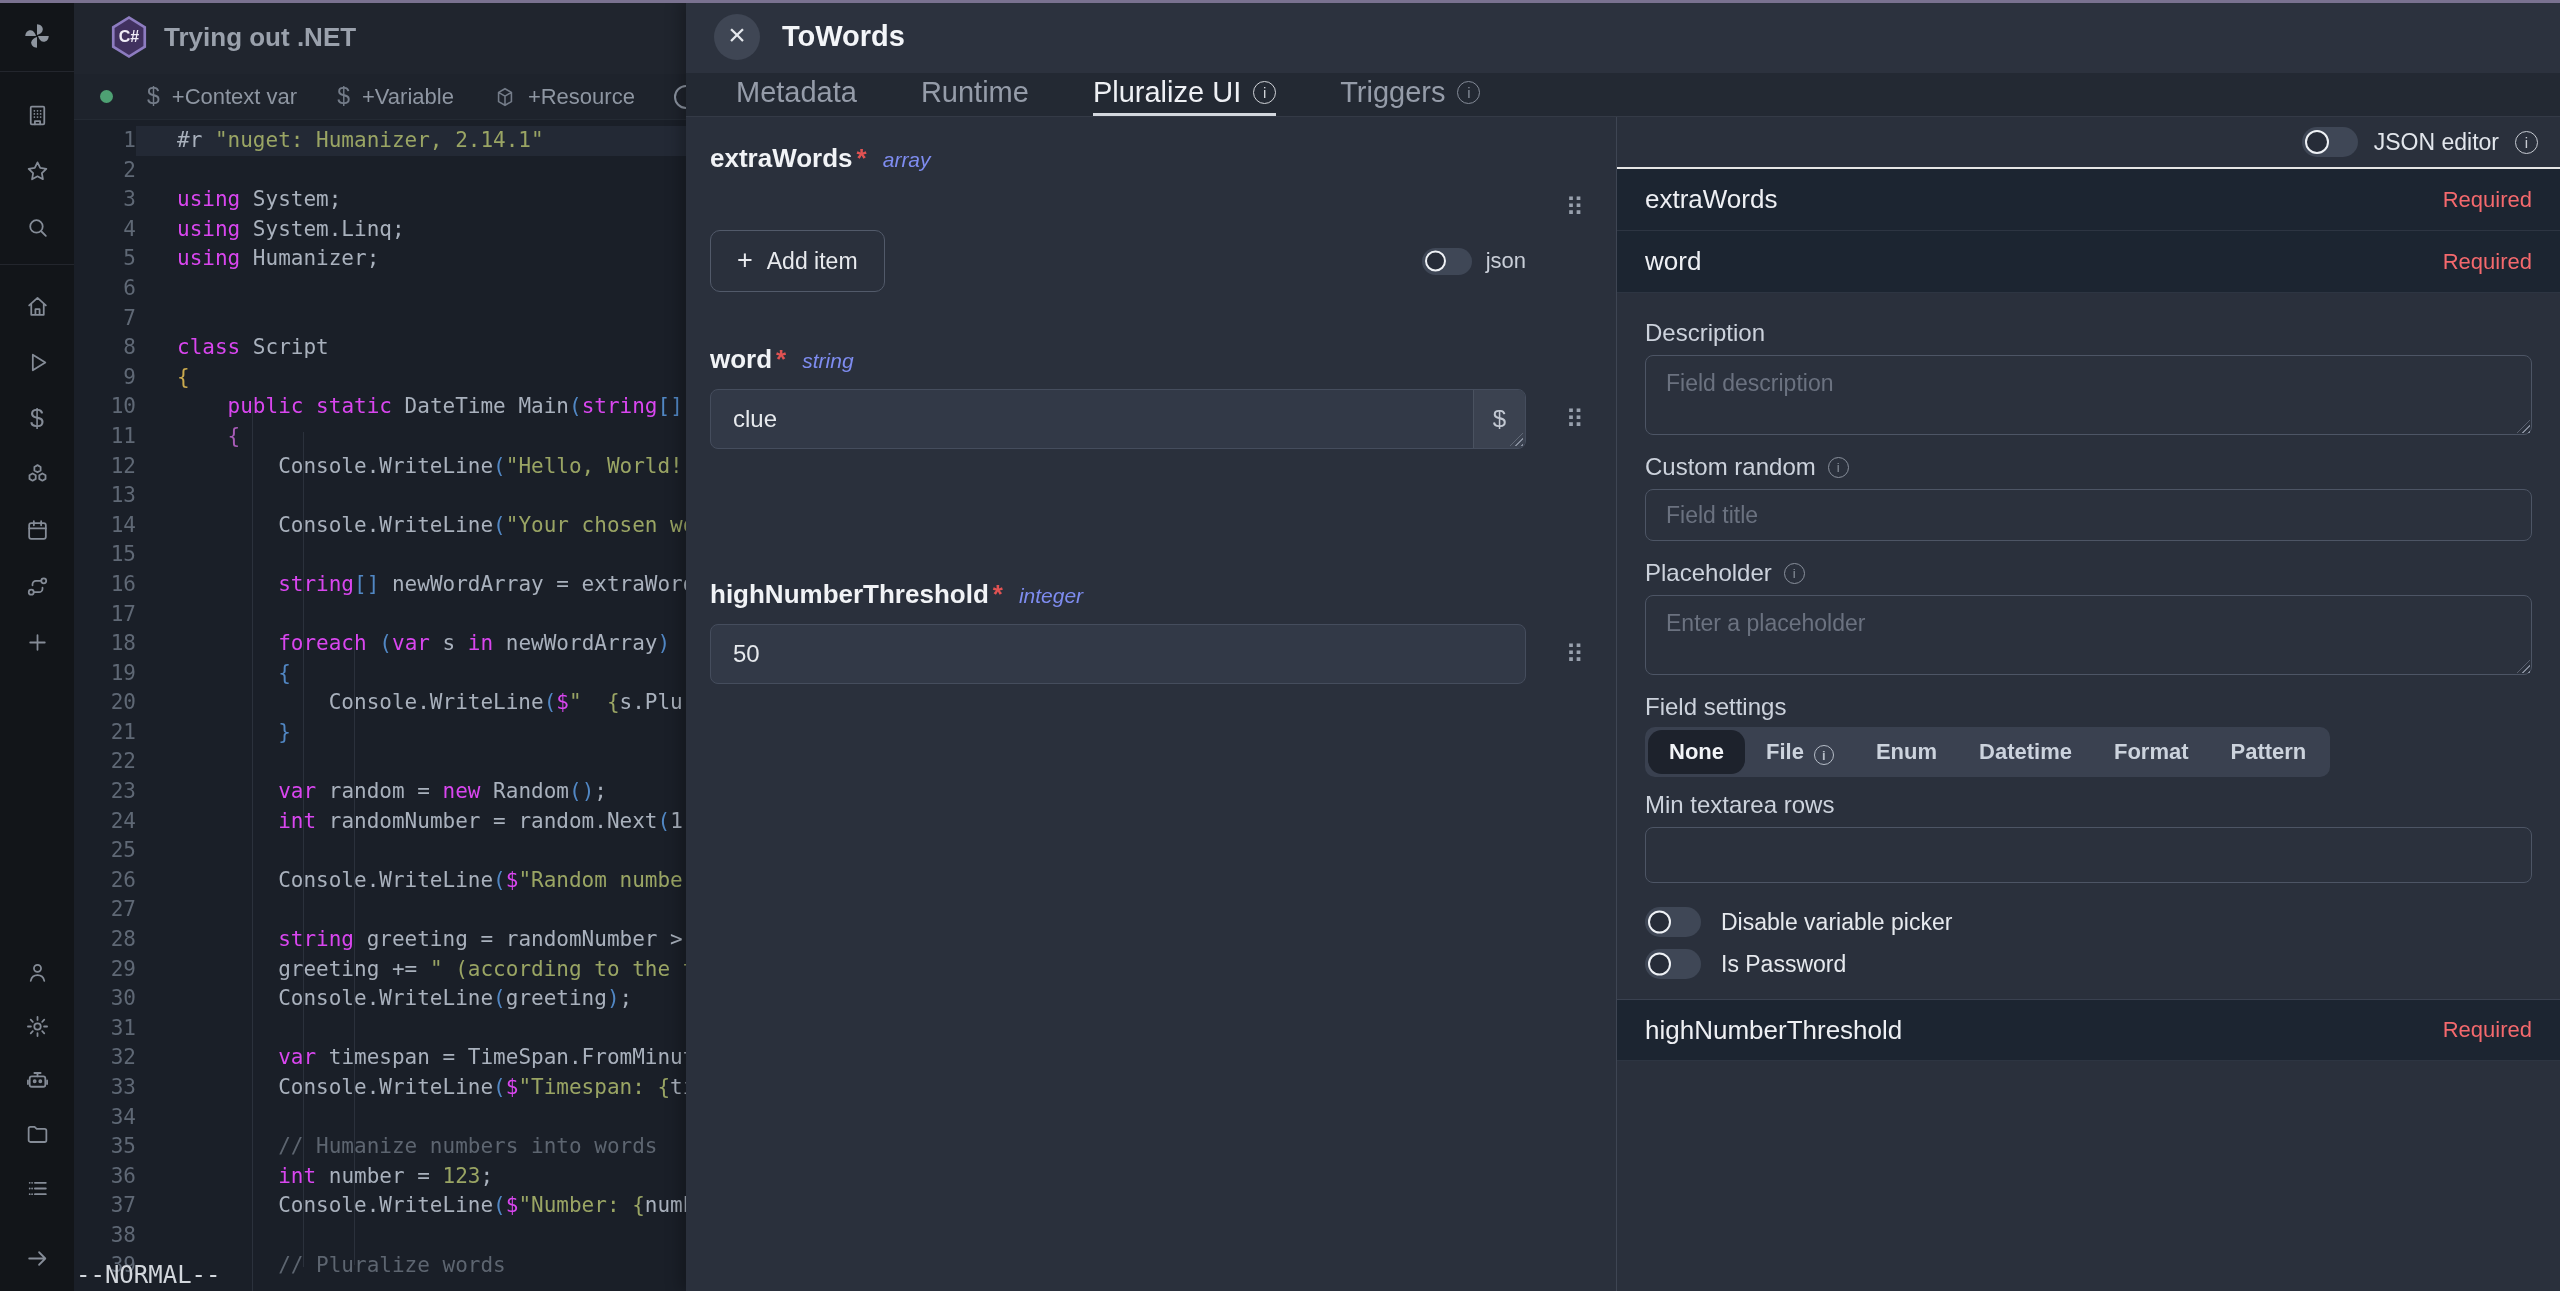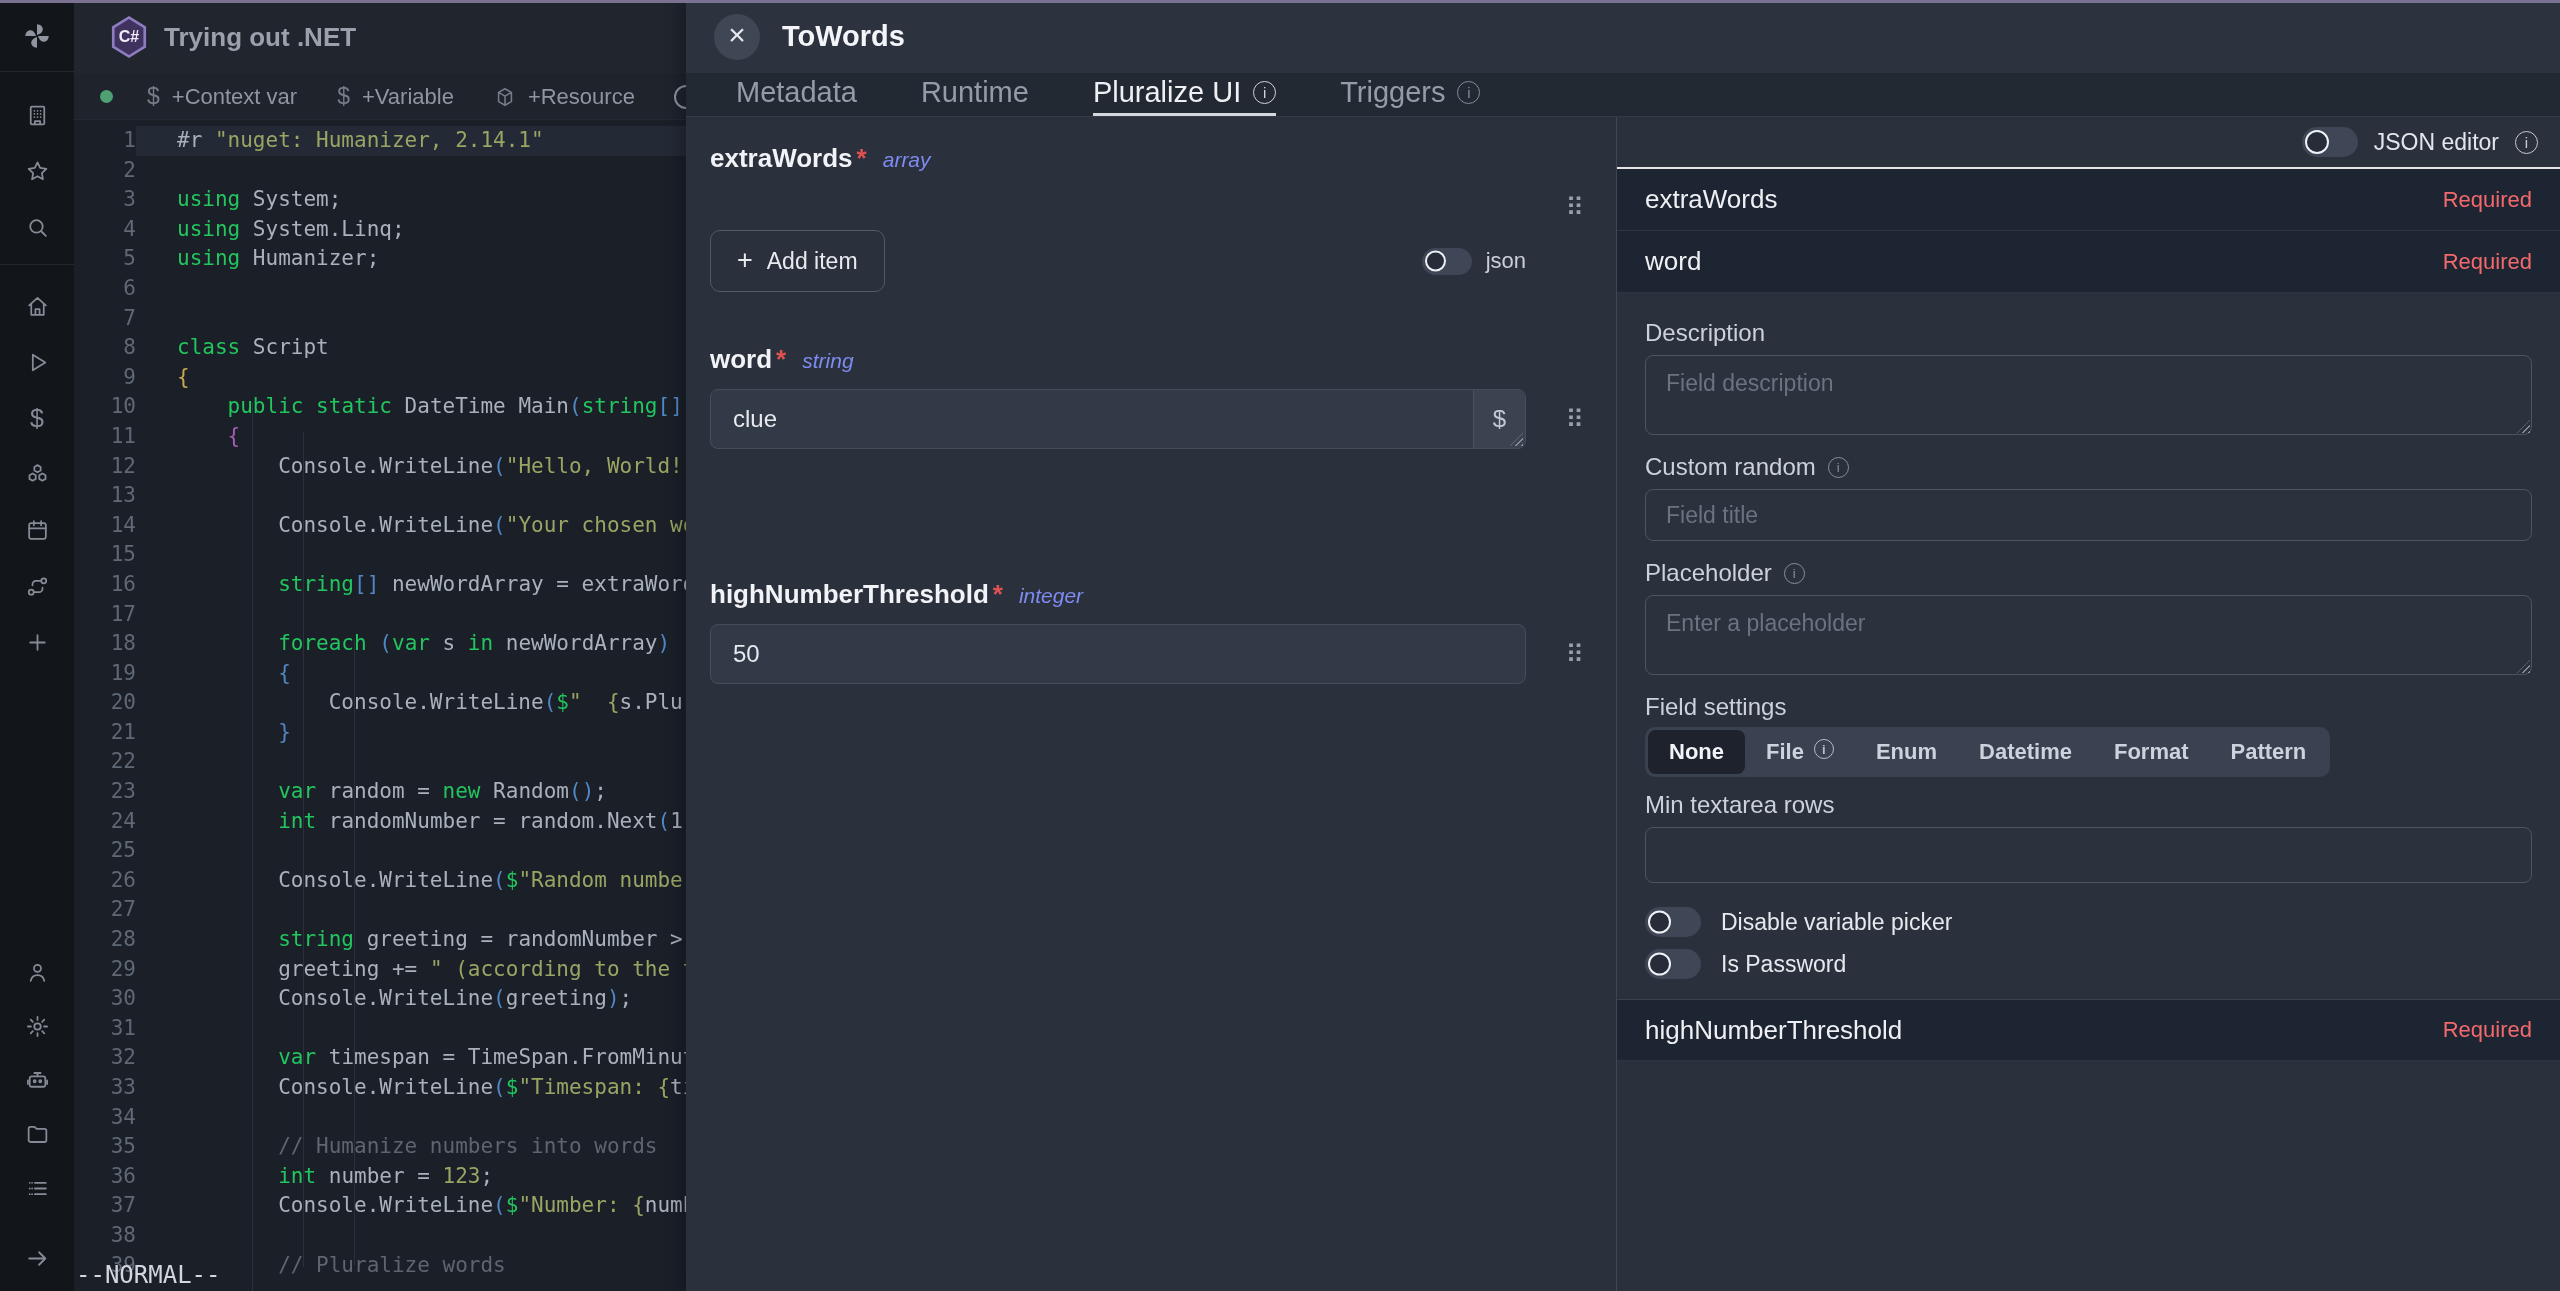--- a/index.html
+++ b/index.html
@@ -31,21 +31,21 @@
   .tbb { display:flex; align-items:center; gap:12px; background:none; border:none; color:#8e96a2; font-size:22px; font-family:inherit; cursor:pointer; white-space:nowrap; }
   .tbi { color:#747c89; font-size:23px; display:flex; align-items:center; }
   .tbi svg { width:22px; height:22px; stroke:currentColor; fill:none; stroke-width:1.7; }
   .half-circle { position:absolute; right:-12px; top:11px; width:24px; height:24px; border:2px solid #8b93a0; border-radius:50%; }
 
   .ed-code { position:relative; padding-top:6px; font-family:"DejaVu Sans Mono", monospace; font-size:21px; }
   .cl { display:flex; height:29.6px; line-height:29.6px; white-space:pre; }
   .ln { width:62px; flex:none; text-align:right; color:#5f6875; user-select:none; }
   .lc { flex:1; padding-left:41px; overflow:hidden; }
   .cl.hl .lc { background:#232935; }
-  .tk-p { color:#a9b1bd; } .tk-k { color:#22c55e; } .tk-s { color:#9aa564; }
+  .tk-p { color:#a9b1bd; } .tk-k { color:#d946ef; } .tk-s { color:#9aa564; }
   .tk-c { color:#5d6570; } .tk-y { color:#c9a94e; } .tk-m { color:#a85cb8; } .tk-b { color:#5187c4; }
   .guide { position:absolute; width:1px; background:#2b313c; }
   .vim { position:absolute; left:2px; bottom:2px; font-family:"DejaVu Sans Mono", monospace; font-size:24px; color:#d3d7dd; z-index:5; }
 
   
   .settings { position:absolute; left:686px; right:0; top:0; bottom:0; background:#2a303c; display:flex; flex-direction:column; box-shadow:-6px 0 14px rgba(0,0,0,.25); }
   .st-head { height:73px; background:#2c323e; display:flex; align-items:center; gap:22px; padding-left:28px; flex:none; }
   .close-btn { width:46px; height:46px; border-radius:50%; background:#3f4654; border:none; color:#e6e9ee; font-size:30px; cursor:pointer; display:flex; align-items:center; justify-content:center; }
   .close-btn::before { content:"×"; margin-top:-3px; }
   .st-title { color:#f3f5f8; font-size:29px; font-weight:700; }
@@ -91,21 +91,21 @@
   .req { color:#f4696d; font-size:22px; }
   .cfg-detail { padding:26px 28px 20px; }
   .clabel { display:flex; align-items:center; gap:12px; color:#ccd2dc; font-size:24px; margin-bottom:8px; }
   .clabel .info-i { width:21px; height:21px; font-size:13px; color:#9aa1ad; }
   .cinput, .ctext { width:100%; background:#2b313d; border:1px solid #4d5565; border-radius:8px; color:#e6e9ed; font-size:23px; font-family:inherit; padding:0 20px; outline:none; }
   .cinput { height:52px; }
   .ctext { height:80px; padding-top:14px; resize:none; display:block; }
   .cwrap { position:relative; margin-bottom:18px; }
   .cinput::placeholder, .ctext::placeholder, .txt-input input::placeholder { color:#6b7280; }
   .seg { display:inline-flex; background:#3a4150; border-radius:10px; padding:3px; margin-bottom:14px; }
-  .seg-opt { display:flex; align-items:flex-start; gap:10px; padding:9px 21px; color:#ccd3dd; font-size:22px; border-radius:8px; border:none; background:none; font-family:inherit; cursor:pointer; font-weight:600; }
+  .seg-opt { display:flex; align-items:flex-end; gap:10px; padding:9px 21px; color:#ccd3dd; font-size:22px; border-radius:14px; border:none; background:none; font-family:inherit; cursor:pointer; font-weight:600; }
   .seg-opt.active { background:#1d222c; color:#f2f4f7; }
   .seg-opt .info-i { width:20px; height:20px; font-size:13px; }
   .minrows { height:56px; margin-bottom:12px; }
   .trow { display:flex; align-items:center; gap:20px; margin-top:12px; cursor:pointer; }
   .trow .tgl.sm { width:56px; height:30px; } .trow .tgl.sm .knob { width:23px; height:23px; }
   .trow span.tl { color:#e6e9ee; font-size:23px; }
   .cfg-row.bottom { border-top:1px solid #3a4150; }
 </style>
 </head>
 <body>

